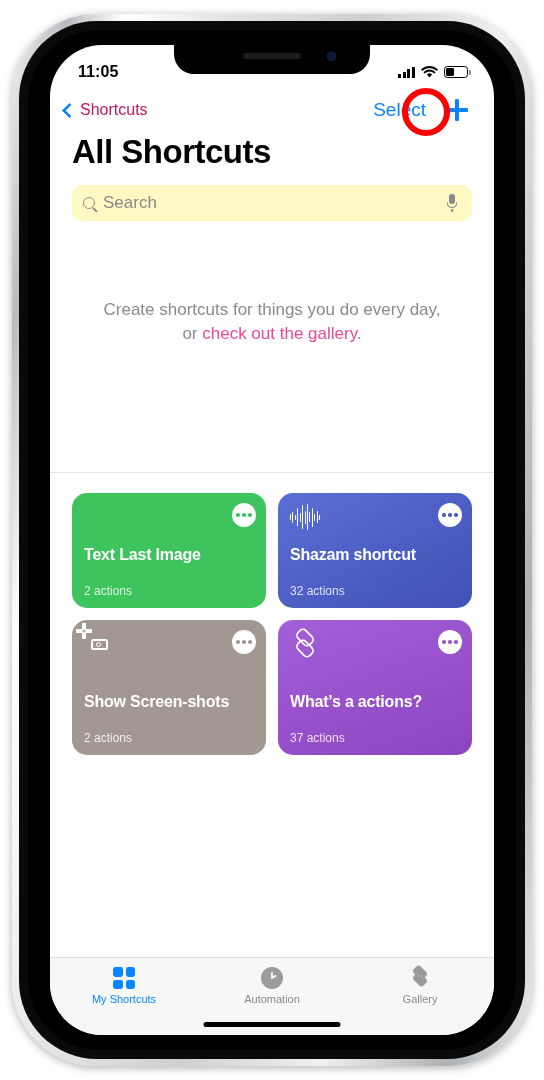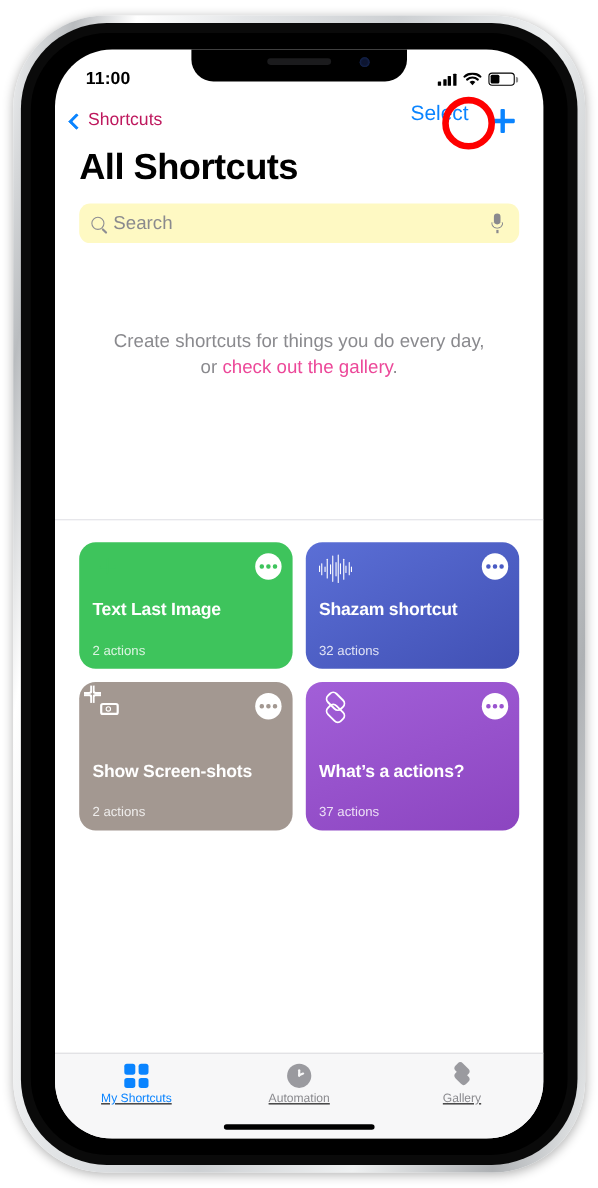--- a/index.html
+++ b/index.html
@@ -64,21 +64,21 @@
 
   
   .navbar{
     position:absolute; top:44px; left:0; width:444px; height:42px; z-index:20;
     display:flex; align-items:center; justify-content:space-between; padding:0 20px 0 14px;
   }
   .nav-back{ display:flex; align-items:center; gap:2px; cursor:pointer; }
   .chev{ width:11px; height:11px; border-left:3px solid #0a84ff; border-bottom:3px solid #0a84ff;
          transform:rotate(45deg); border-radius:1px; margin-right:3px; }
   .nav-back-label{ font-size:16px; color:#be185d; }
-  .nav-right{ display:flex; align-items:flex-start; gap:14px; }
+  .nav-right{ display:flex; align-items:center; gap:14px; }
   .nav-select{ font-size:19px; color:#0a84ff; cursor:pointer; }
   .nav-plus{ position:relative; width:34px; height:34px; display:flex; align-items:center; justify-content:center; cursor:pointer; }
   .plus-glyph{ position:relative; width:22px; height:22px; }
   .plus-glyph::before,.plus-glyph::after{ content:""; position:absolute; background:#0a84ff; border-radius:1px; }
   .plus-glyph::before{ left:0; top:9.4px; width:22px; height:3.2px; }
   .plus-glyph::after{ top:0; left:9.4px; height:22px; width:3.2px; }
 
   
   .annot-ring{
     position:absolute; z-index:60; left:402px; top:88px;
@@ -175,21 +175,21 @@
                 border-radius:6px; transform:rotate(45deg) scale(.84,.84); transform-origin:center; }
   .ic-layers i:nth-child(1){ top:-1px; }
   .ic-layers i:nth-child(2){ top:10px; }
 
   
   .tabbar{
     position:absolute; bottom:0; left:0; width:444px; height:78px;
     background:#f7f7f8; border-top:1px solid #dcdce0; display:flex; z-index:15;
   }
   .tab{ flex:1; display:flex; flex-direction:column; align-items:center; justify-content:flex-start;
-        padding-top:9px; gap:4px; cursor:pointer;text-decoration:underline; }
+        padding-top:9px; gap:4px; cursor:pointer; }
   .tab-label{ font-size:11px; color:#8a8a8e; }
   .tab.active .tab-label{ color:#0a84ff; }
   .ic-grid{ width:22px; height:22px; display:grid; grid-template-columns:1fr 1fr; gap:3px; }
   .ic-grid i{ background:#0a84ff; border-radius:2.4px; display:block; }
   .ic-clock{ width:22px; height:22px; border-radius:50%; background:#9a9a9f; position:relative; }
   .ic-clock::before{ content:""; position:absolute; left:10px; top:4.5px; width:2px; height:7.5px;
                      background:#f7f7f8; border-radius:1px; }
   .ic-clock::after{ content:""; position:absolute; left:10.2px; top:10.2px; width:6.4px; height:2px;
                     background:#f7f7f8; border-radius:1px; transform-origin:left center; transform:rotate(-24deg); }
   .ic-gal{ width:22px; height:22px; position:relative; }
@@ -213,21 +213,21 @@
   <div class="phone-bezel"></div>
 
   <div class="screen">
 
     <div class="notch">
       <div class="notch-speaker"></div>
       <div class="notch-cam"></div>
     </div>
 
     <div class="statusbar">
-      <div class="sb-time">11:00</div>
+      <div class="sb-time">11:05</div>
       <div class="sb-right">
         <span class="sig">
             <i></i>
             <i></i>
             <i></i>
             <i></i>
           </span>
         <svg width="17" height="13" viewBox="0 0 17 13">
           <path d="M8.5 11.4 L5.9 8.5 a3.9 3.9 0 0 1 5.2 0 Z" fill="#000"></path>
           <path d="M3.6 6.4 a7.3 7.3 0 0 1 9.8 0" stroke="#000" stroke-width="1.9" fill="none" stroke-linecap="round"></path>

